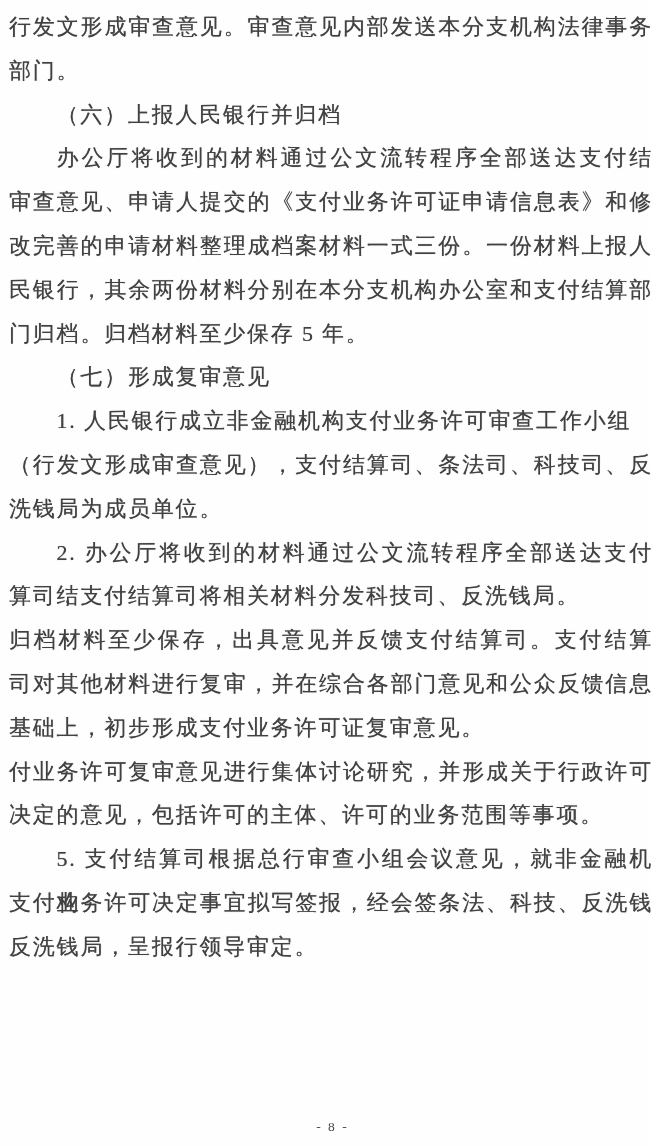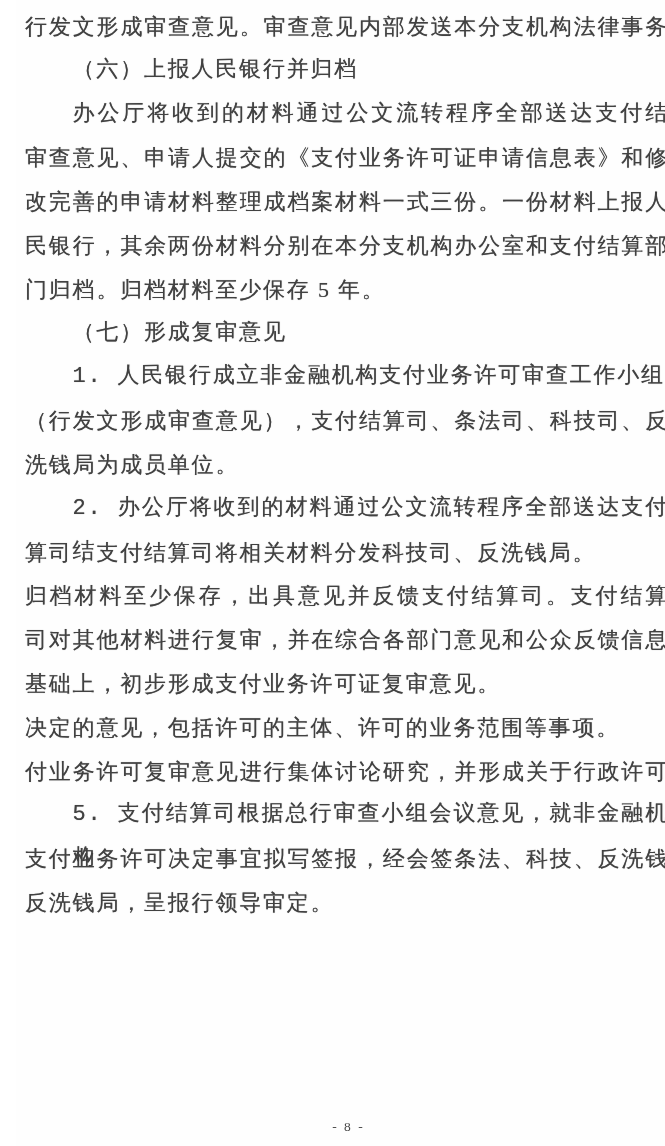--- a/index.html
+++ b/index.html
@@ -9,21 +9,21 @@
   body {
     width: 665px;
     height: 1146px;
     background: #ffffff;
     position: relative;
     overflow: hidden;
     font-family: "Liberation Serif", serif;
   }
   .page {
     position: absolute;
-    left: 16px;
+    left: 0;
     top: 0;
     width: 649px;
     height: 1146px;
     background: #fefefe;
   }
   .doc-body {
     position: absolute;
     left: 9px;
     top: 5px;
     width: 644px;
@@ -38,55 +38,55 @@
     text-align: left;
     white-space: nowrap;
   }
   .line.full {
     white-space: normal;
     text-align: justify;
     text-align-last: justify;
   }
   .line.indent {
     padding-left: 47.5px;
-    font-family: Liberation Mono, monospace;
   }
   .footer {
     position: absolute;
     left: 0;
     top: 1119px;
     width: 665px;
     text-align: center;
     font-size: 13.5px;
     letter-spacing: 2px;
     color: #4a4a4a;
   }
 </style>
 </head>
 <body>
 
 <div class="page">
   <div class="doc-body">
 
   <div class="line full">行发文形成审查意见。审查意见内部发送本分支机构法律事务</div>
+      <div class="line">部门。</div>
       <div class="line indent">（六）上报人民银行并归档</div>
       <div class="line indent full">办公厅将收到的材料通过公文流转程序全部送达支付结</div>
       <div class="line full">审查意见、申请人提交的《支付业务许可证申请信息表》和修</div>
       <div class="line full">改完善的申请材料整理成档案材料一式三份。一份材料上报人</div>
       <div class="line full">民银行，其余两份材料分别在本分支机构办公室和支付结算部</div>
       <div class="line">门归档。归档材料至少保存 5 年。</div>
       <div class="line indent">（七）形成复审意见</div>
       <div class="line indent">1. 人民银行成立非金融机构支付业务许可审查工作小组</div>
       <div class="line full">（行发文形成审查意见），支付结算司、条法司、科技司、反</div>
       <div class="line">洗钱局为成员单位。</div>
       <div class="line indent full">2. 办公厅将收到的材料通过公文流转程序全部送达支付结</div>
       <div class="line">算司，支付结算司将相关材料分发科技司、反洗钱局。</div>
       <div class="line full">归档材料至少保存，出具意见并反馈支付结算司。支付结算</div>
       <div class="line full">司对其他材料进行复审，并在综合各部门意见和公众反馈信息</div>
       <div class="line">基础上，初步形成支付业务许可证复审意见。</div>
+      <div class="line full">付业务许可复审意见进行集体讨论研究，并形成关于行政许可</div>
       <div class="line">决定的意见，包括许可的主体、许可的业务范围等事项。</div>
-      <div class="line full">付业务许可复审意见进行集体讨论研究，并形成关于行政许可</div>
       <div class="line indent full">5. 支付结算司根据总行审查小组会议意见，就非金融机构</div>
       <div class="line full">支付业务许可决定事宜拟写签报，经会签条法、科技、反洗钱</div>
       <div class="line">反洗钱局，呈报行领导审定。</div>
     </div>
   <div class="footer">- 8 -</div>
 </div>
 
 </body></html>

